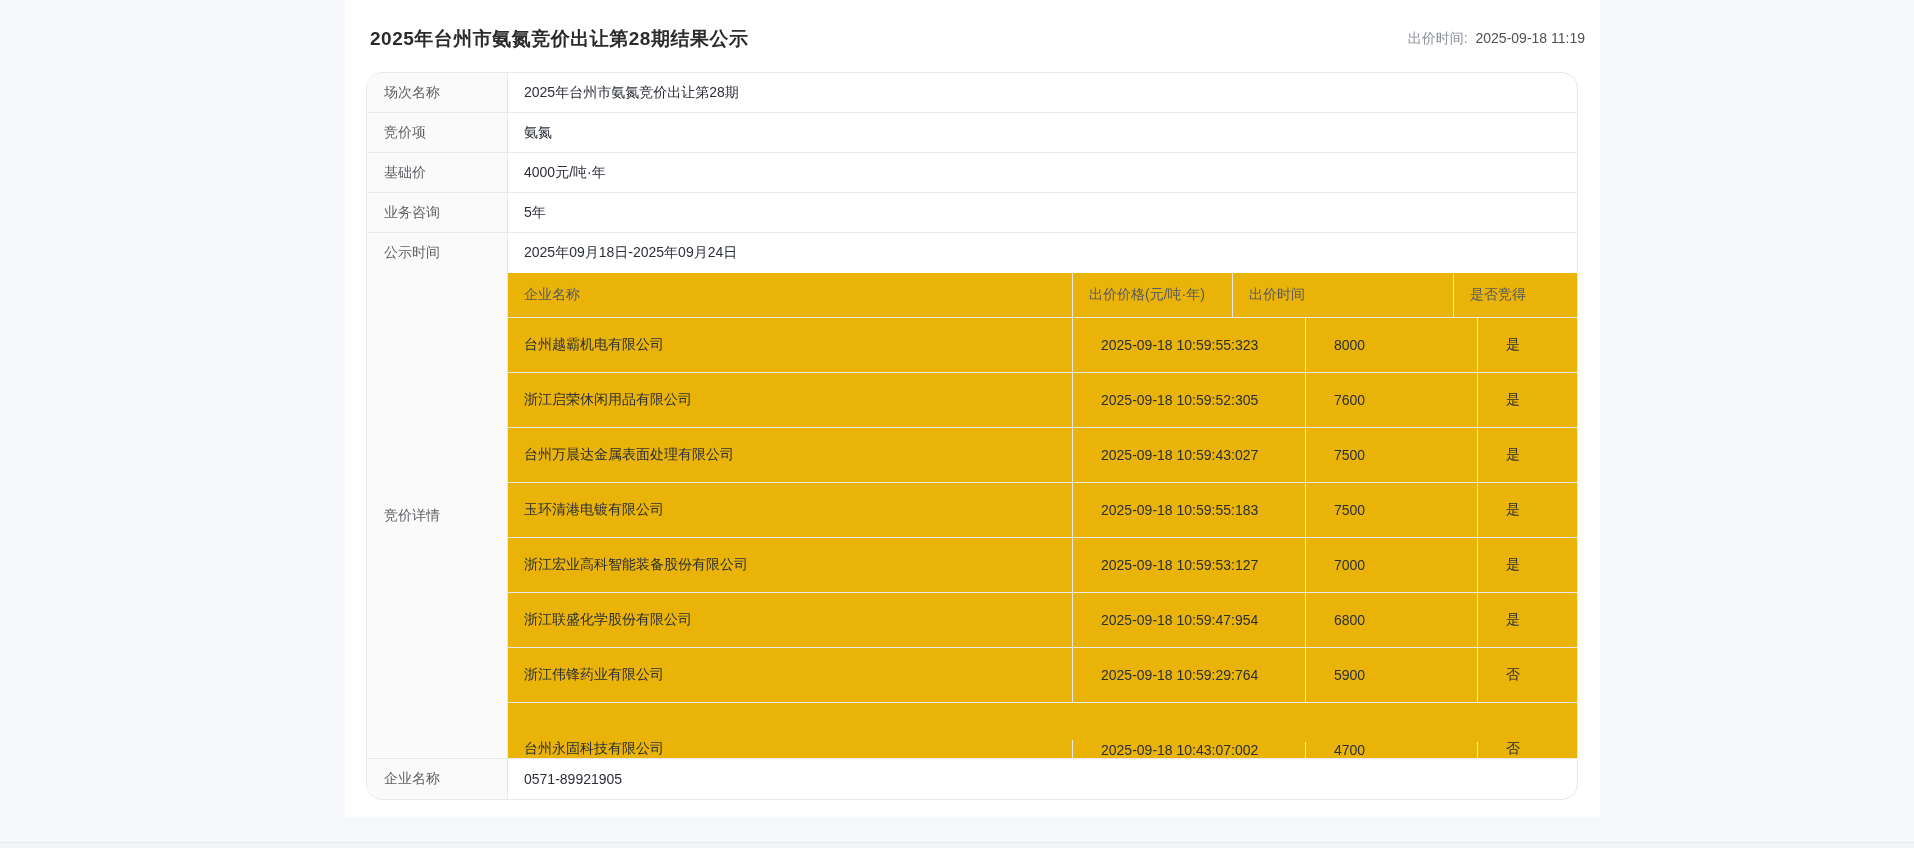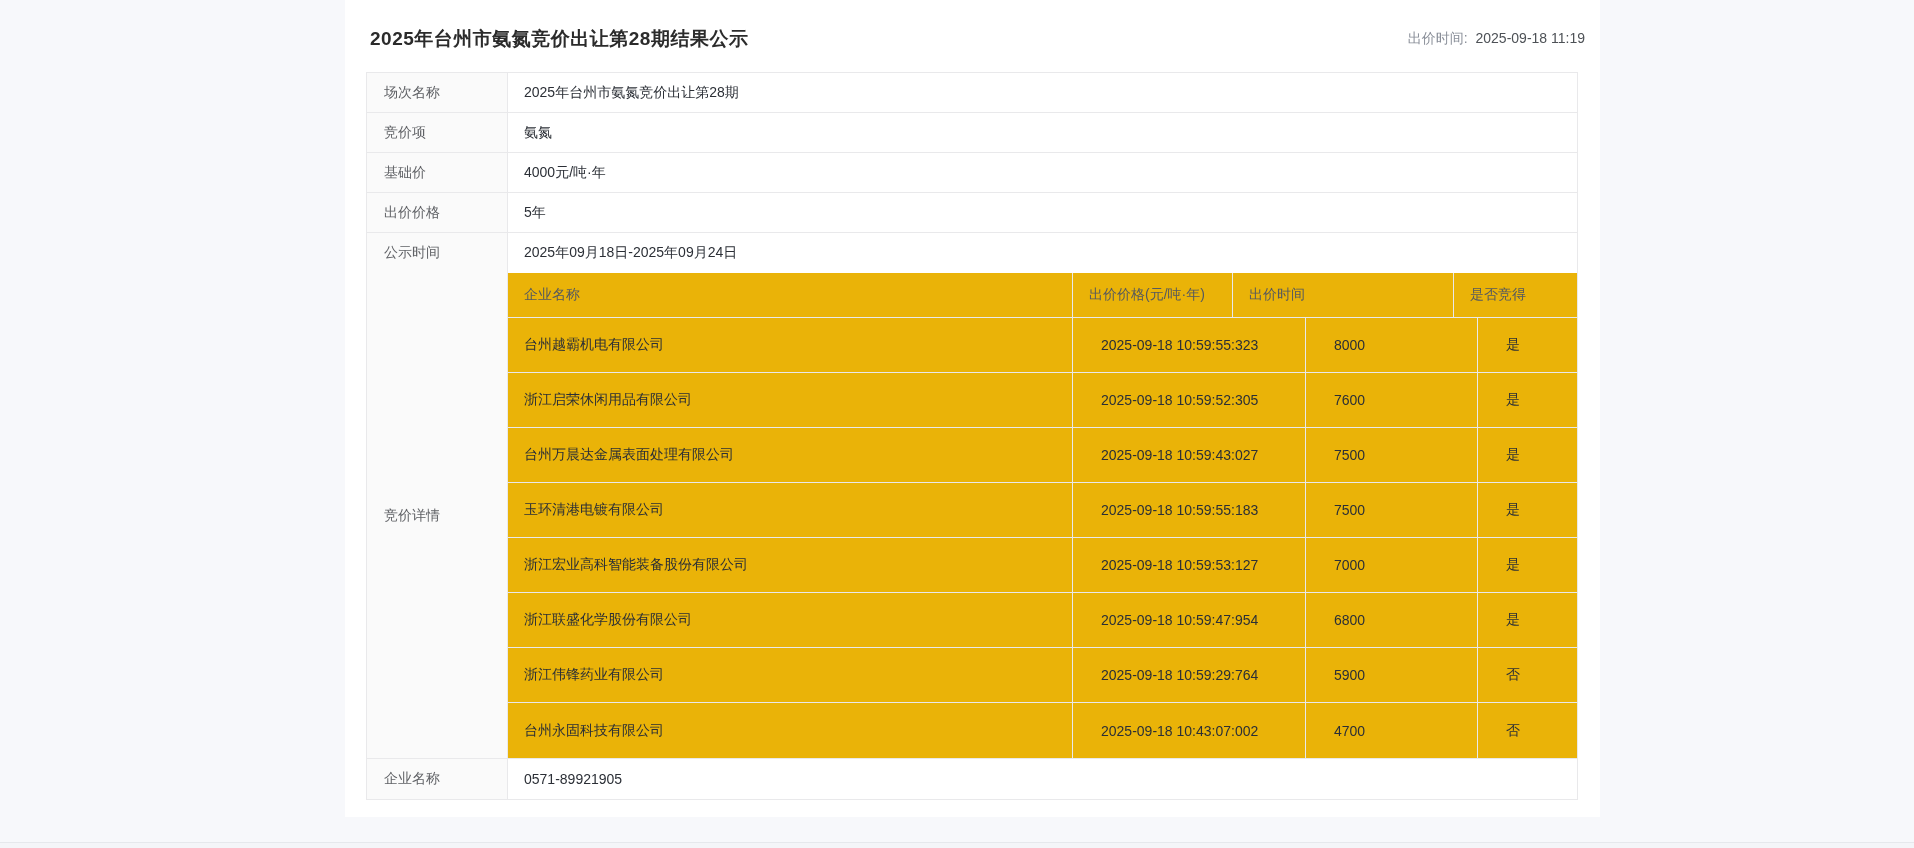--- a/index.html
+++ b/index.html
@@ -31,21 +31,21 @@
     color: #2b2b2b;
     letter-spacing: 0.5px;
   }
   .publish { font-size: 14px; color: #8a8f99; }
   .publish .pub-value { color: #4d5156; margin-left: 4px; }
 
   .desc-table {
     margin: 2px 22px 0 21px;
     width: 1212px;
     border: 1px solid #e9e9eb;
-    border-radius: 0;
+    border-radius: 16px;
     overflow: hidden;
     background: #fff;
     font-size: 14px;
   }
 
   .row { display: flex; border-bottom: 1px solid #e9e9eb; }
   .row:last-child { border-bottom: none; }
 
   .label-cell {
     width: 141px;
@@ -62,21 +62,21 @@
     color: #2b2f36;
     display: flex;
     align-items: center;
     padding-left: 16px;
   }
   .info-row { height: 40px; }
   .contact-row { height: 40px; }
 
   .inner-table { flex: 1; display: flex; flex-direction: column; background: #eab308; }
   .inner-row { display: flex; border-bottom: 1px solid #e9e9eb; }
-  .inner-row:last-child { border-bottom: none; }
+  .inner-row:last-child { border-bottom: none; align-items: flex-end; }
   .inner-header { height: 45px; }
   .bid-row { height: 55px; gap: 12px; }
 
   .inner-cell {
     display: flex;
     align-items: center;
     padding-left: 16px;
     color: #2b2f36;
     border-right: 1px solid #e9e9eb;
   }
@@ -117,21 +117,21 @@
           </div>
           <div class="row info-row">
             <div class="label-cell">竞价项</div>
             <div class="value-cell">氨氮</div>
           </div>
           <div class="row info-row">
             <div class="label-cell">基础价</div>
             <div class="value-cell">4000元/吨·年</div>
           </div>
           <div class="row info-row">
-            <div class="label-cell">出价价格</div>
+            <div class="label-cell">业务咨询</div>
             <div class="value-cell">5年</div>
           </div>
           <div class="row info-row">
             <div class="label-cell">公示时间</div>
             <div class="value-cell">2025年09月18日-2025年09月24日</div>
           </div>
         </div>
 
       <div class="row detail-row">
         <div class="label-cell">竞价详情</div>

